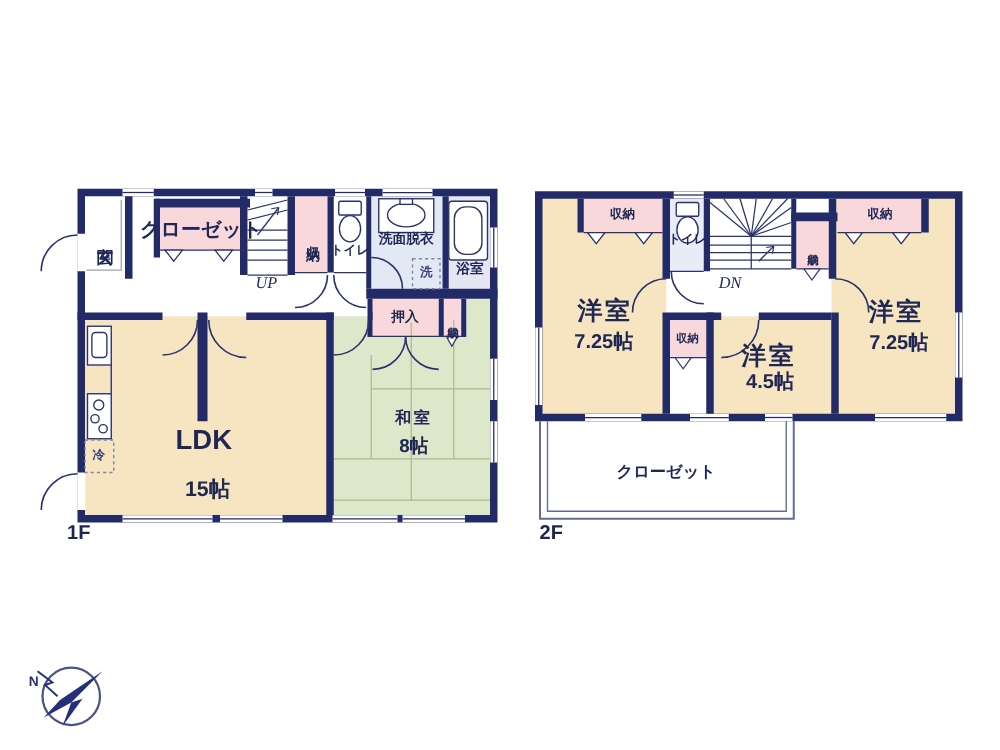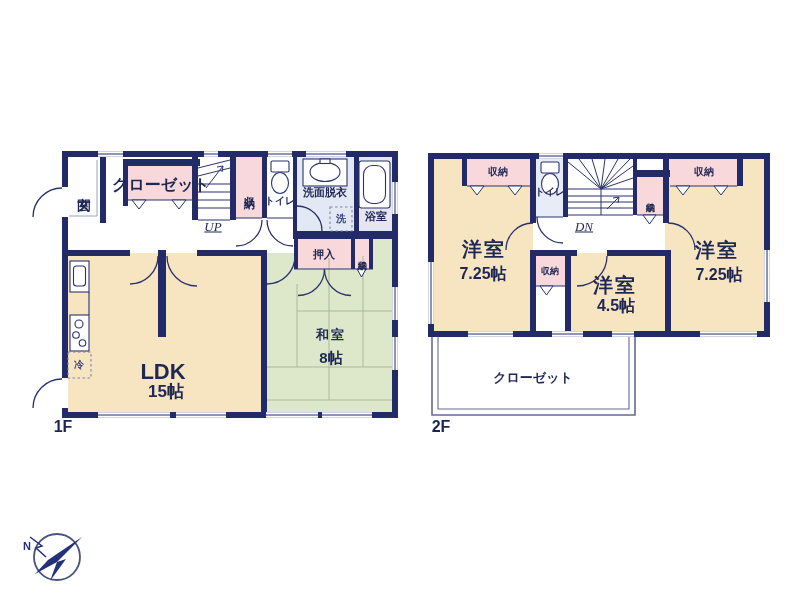--- a/index.html
+++ b/index.html
@@ -2,21 +2,21 @@
 <html><head>
 <meta charset="utf-8">
 <style>
   html,body{margin:0;padding:0;background:#fff;}
   .stage{position:relative;width:800px;height:600px;background:#ffffff;overflow:hidden;
          font-family:"Liberation Sans","DejaVu Sans",sans-serif;}
   .plan-svg{position:absolute;left:0;top:0;}
   .lbl{position:absolute;transform:translate(-50%,-50%);color:#1f2754;font-weight:700;
        white-space:nowrap;line-height:1;}
   .v{writing-mode:vertical-rl;text-orientation:upright;letter-spacing:2px;}
-  .it{font-style:italic;font-weight:400;font-family:"Liberation Serif","DejaVu Serif",serif;text-decoration:underline;}
+  .it{font-style:italic;font-weight:400;font-family:"Liberation Serif","DejaVu Serif",serif;}
   .sp{letter-spacing:2px;}
   .muted{color:#3a4280;font-weight:700;}
   .floorlbl{color:#1c2454;font-weight:700;text-align:right;}
   .watermark{position:absolute;left:92px;top:287px;transform:translate(0,-50%);
        font-size:26px;font-weight:500;color:rgba(125,127,142,0.45);letter-spacing:1px;
        white-space:nowrap;}
 </style>
 </head>
 <body>
 
@@ -271,21 +271,21 @@
   <div class="lbl it" style="left:213px;top:226px;font-size:13px">UP</div>
   <div class="lbl v" style="left:249px;top:189px;font-size:11px">収納</div>
   <div class="lbl" style="left:280px;top:201px;font-size:10px">トイレ</div>
   <div class="lbl" style="left:325px;top:192px;font-size:11px">洗面脱衣</div>
   <div class="lbl muted" style="left:341px;top:219px;font-size:10px">洗</div>
   <div class="lbl" style="left:376px;top:216px;font-size:11px">浴室</div>
   <div class="lbl" style="left:324px;top:254px;font-size:11px">押入</div>
   <div class="lbl v" style="left:362px;top:254px;font-size:9px;letter-spacing:0">収納</div>
   <div class="lbl sp" style="left:331px;top:334px;font-size:13px">和室</div>
   <div class="lbl" style="left:331px;top:357px;font-size:15px">8帖</div>
-  <div class="lbl" style="left:163px;top:372px;font-size:22px">LDK</div>
+  <div class="lbl" style="left:163px;top:352px;font-size:22px">LDK</div>
   <div class="lbl" style="left:166px;top:391px;font-size:17px">15帖</div>
   <div class="lbl muted" style="left:79px;top:365px;font-size:10px">冷</div>
   <div class="lbl floorlbl" style="left:63px;top:427px;font-size:16px">1F</div>
 
   <div class="lbl" style="left:498px;top:172px;font-size:10px">収納</div>
   <div class="lbl" style="left:550px;top:192px;font-size:10px">トイレ</div>
   <div class="lbl it" style="left:584px;top:226px;font-size:13px">DN</div>
   <div class="lbl v" style="left:650px;top:196px;font-size:9px;letter-spacing:0">収納</div>
   <div class="lbl" style="left:704px;top:172px;font-size:10px">収納</div>
   <div class="lbl" style="left:550px;top:271px;font-size:9px">収納</div>

